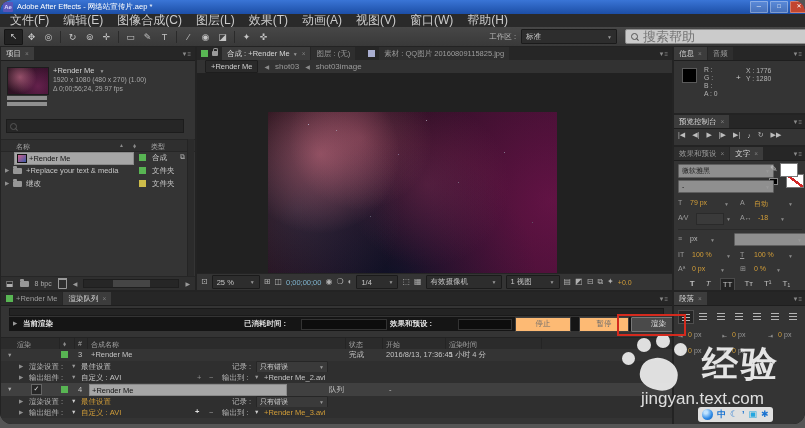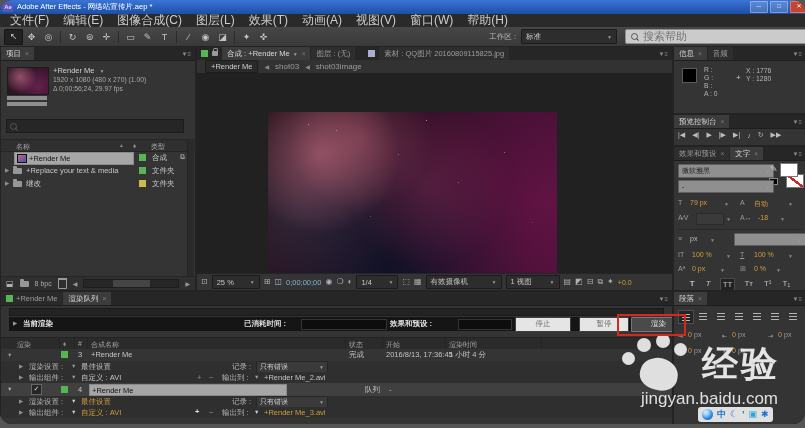--- a/index.html
+++ b/index.html
@@ -28,22 +28,22 @@
   .tool.active{background:#222;border:1px solid #161616;line-height:12px;}
   .tsep{width:1px;height:12px;background:#2a2a2a;margin:0 3px;}
   .ws-label{margin-left:auto;color:#bcbcbc;font-size:7.5px;}
   .dd{display:flex;align-items:center;justify-content:space-between;background:#2d2d2d;
       border:1px solid #1b1b1b;color:#c6c6c6;height:13px;padding:0 4px;font-size:7.5px;border-radius:1px;}
   .dd-caret{color:#999;font-size:5px;margin-left:3px;}
   .searchbox{width:176px;height:13px;background:#cbcbcb;border:1px solid #8e8e8e;border-radius:2px;
              display:flex;align-items:center;margin-left:8px;margin-right:2px;padding:0 2px;}
   .lens{width:5px;height:5px;border:1px solid #555;border-radius:50%;position:relative;margin:0 3px;flex:none;}
   .lens::after{content:"";position:absolute;width:3px;height:1px;background:#555;transform:rotate(45deg);right:-2px;bottom:-1px;}
-  .searchbox input{background:transparent;border:0;outline:none;font-size:11px;color:#3a3a3a;width:100%;
-                   font-family:Liberation Mono, monospace;}
+  .searchbox input{background:transparent;border:0;outline:none;font-size:13px;color:#3a3a3a;width:100%;
+                   font-family:Liberation Sans, sans-serif;}
   
   .panel{position:absolute;background:#343434;border:1px solid #232323;overflow:hidden;}
   .tabbar{position:absolute;left:0;top:0;right:0;height:13px;background:#262626;display:flex;align-items:stretch;border-bottom:1px solid #1e1e1e;}
   .tab{display:flex;align-items:center;padding:0 5px;font-size:7.5px;color:#9c9c9c;background:#2e2e2e;margin-right:1px;white-space:nowrap;}
   .tab.active{background:#3c3c3c;color:#d8d8d8;}
   .tabx{margin-left:4px;color:#7f7f7f;font-size:6.5px;}
   .pmenu{margin-left:auto;padding:0 4px;color:#8a8a8a;font-size:6px;display:flex;align-items:center;}
   .sq{width:7px;height:7px;display:inline-block;flex:none;}
   .green{background:#58b553;} .yellow{background:#cdbc4a;} .lav{background:#a9aed0;}
   .lock{width:6px;height:5px;background:#9a9a9a;border-radius:1px;position:relative;margin:0 4px 0 2px;flex:none;}
@@ -99,21 +99,21 @@
   .toggle{color:#c0c0c0;font-size:8px;padding:1px 2px;}
   .toggle.active{background:#222;border:1px solid #4a4a4a;}
   .alignbtn{position:absolute;width:14px;height:12px;display:flex;align-items:center;justify-content:center;}
   .alignbtn.active{background:#252525;border:1px solid #4e4e4e;}
   .bars{width:8px;height:7px;background:repeating-linear-gradient(to bottom,#b5b5b5 0 1px,transparent 1px 3px);}
   
   .rqstrip{left:8px;right:8px;height:6px;background:#232323;border:1px solid #1a1a1a;}
   .rqcur{left:8px;right:8px;height:14px;background:#151515;display:flex;align-items:center;font-size:7.5px;}
   .rqfield{background:#0d0d0d;border:1px solid #333;height:9px;}
   .btn{height:13px;line-height:12px;text-align:center;font-size:7.5px;background:#3e3e3e;border:1px solid #565656;color:#cfcfcf;border-radius:1px;}
-  .btn.disabled{background:#e5e5e5;border-color:#3e3e3e;color:#6e6e6e;}
+  .btn.disabled{background:#fdba74;border-color:#3e3e3e;color:#6e6e6e;}
   .btn.primary{background:#4a4a4a;border-color:#777;color:#e2e2e2;}
   .rqhead{left:0;right:0;height:11px;background:#2b2b2b;border-top:1px solid #232323;border-bottom:1px solid #232323;font-size:7px;color:#a5a5a5;}
   .rqrow{left:0;right:0;font-size:7.5px;color:#c4c4c4;}
   .cell{position:absolute;white-space:nowrap;}
   .vline{position:absolute;top:0;bottom:0;width:1px;background:#242424;}
   .cb{width:9px;height:9px;background:#262626;border:1px solid #666;color:#ddd;font-size:7px;line-height:8px;text-align:center;}
   .rqdd{display:inline-flex;align-items:center;justify-content:space-between;background:#3a3a3a;border:1px solid #262626;height:10px;padding:0 3px;font-size:7px;color:#cdcdcd;border-radius:1px;}
   .rqfoot{left:0;right:0;bottom:0;height:12px;background:#181818;border-top:1px solid #000;font-size:7.5px;color:#d9d9d9;font-weight:bold;}
   .annotation{border:2px solid #d42a1e;background:transparent;z-index:100;}
   
@@ -488,21 +488,21 @@
       <span class="cell" style="left:263px;top:1px;">+Render Me_2.avi</span>
     </div>
     <div class="abs rqrow" style="top:91px;height:13px;background:#404040;">
       <span class="cell" style="left:6px;top:3px;color:#b0b0b0;font-size:5.5px;">▼</span>
       <span class="cell cb" style="left:30px;top:1px;">✓</span>
       <span class="cell sq green" style="left:60px;top:3px;"></span>
       <span class="cell" style="left:77px;top:2px;">4</span>
       <span class="cell sel-field" style="left:88px;top:1px;width:192px;height:10px;">
         <span>+Render Me</span>
       </span>
-      <span class="cell" style="left:364px;top:2px;">队列</span>
+      <span class="cell" style="left:328px;top:2px;">队列</span>
       <span class="cell" style="left:388px;top:2px;">-</span>
     </div>
     <div class="abs rqrow" style="top:104px;height:11px;background:#2f2f2f;">
       <span class="cell" style="left:18px;top:2px;color:#8f8f8f;font-size:5.5px;">▶</span>
       <span class="cell" style="left:28px;top:1px;color:#b5b5b5;">渲染设置 :</span>
       <span class="cell" style="left:70px;top:2px;color:#cfcfcf;font-size:5.5px;">▼</span>
       <span class="cell orange" style="left:80px;top:1px;">最佳设置</span>
       <span class="cell" style="left:231px;top:1px;color:#b5b5b5;">记录 :</span>
       <span class="cell rqdd" style="left:255px;top:0;width:64px;">
         <span>只有错误</span>
@@ -571,21 +571,21 @@
   <div class="abs annotation" style="left:617px;top:314px;width:65px;height:18px;"></div>
 
   <div class="abs wm" style="left:620px;top:334px;width:84px;height:66px;">
     <span class="toe" style="left:2px;top:18px;width:13px;height:13px;"></span>
     <span class="toe" style="left:17px;top:4px;width:14px;height:14px;"></span>
     <span class="toe" style="left:36px;top:0;width:14px;height:14px;"></span>
     <span class="toe" style="left:54px;top:9px;width:13px;height:13px;"></span>
     <span class="pad" style="left:20px;top:24px;width:38px;height:32px;"></span>
   </div>
   <span class="abs wm wm-brand nw" style="left:702px;top:340px;">经验</span>
-  <span class="abs wm wm-url nw" style="left:641px;top:389px;">jingyan.baidu.com</span>
+  <span class="abs wm wm-url nw" style="left:641px;top:389px;">jingyan.text.com</span>
 
   <div class="abs ime" style="left:698px;top:407px;">
     <span class="imeball"></span>
     <span class="imeglyph">中</span>
     <span class="imeglyph">☾</span>
     <span class="imeglyph">’</span>
     <span class="imeglyph" style="color:#23a7e0;">▣</span>
     <span class="imeglyph">✱</span>
   </div>
 

